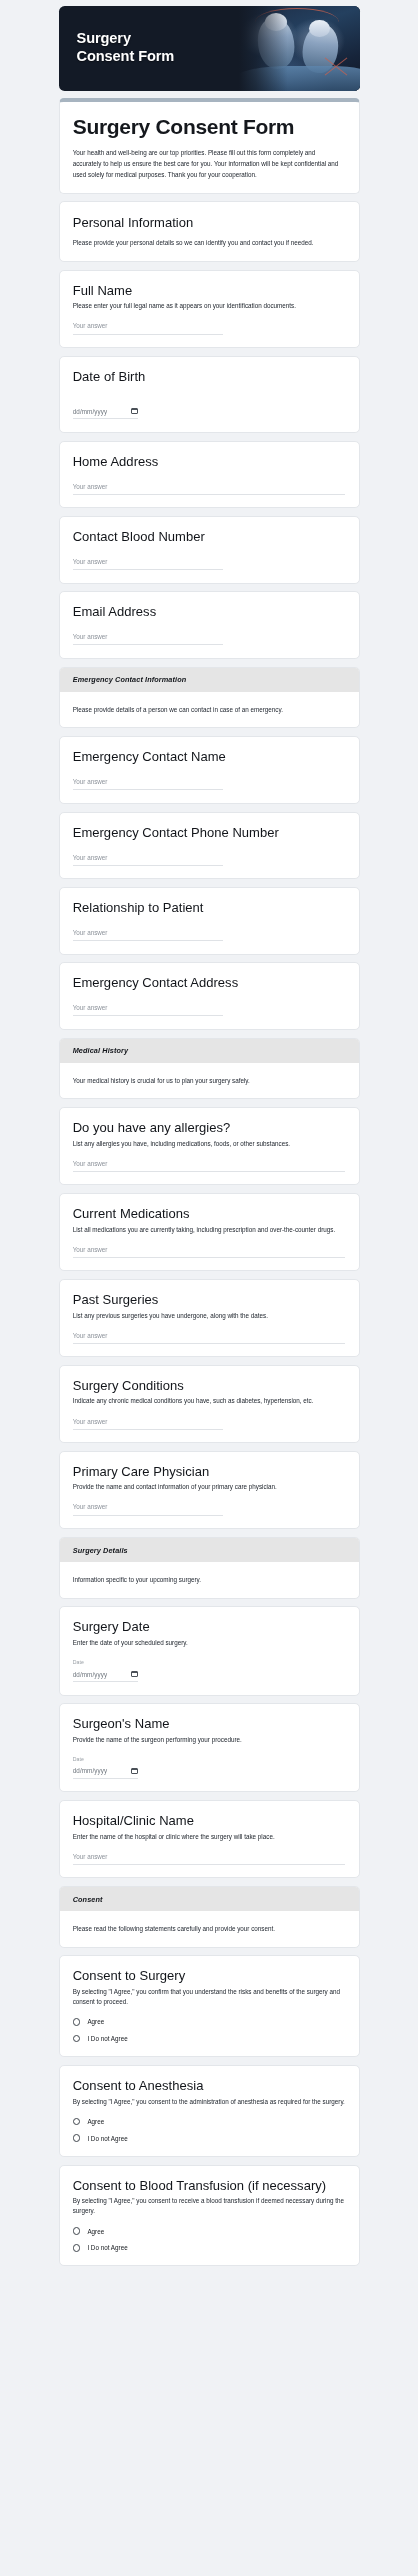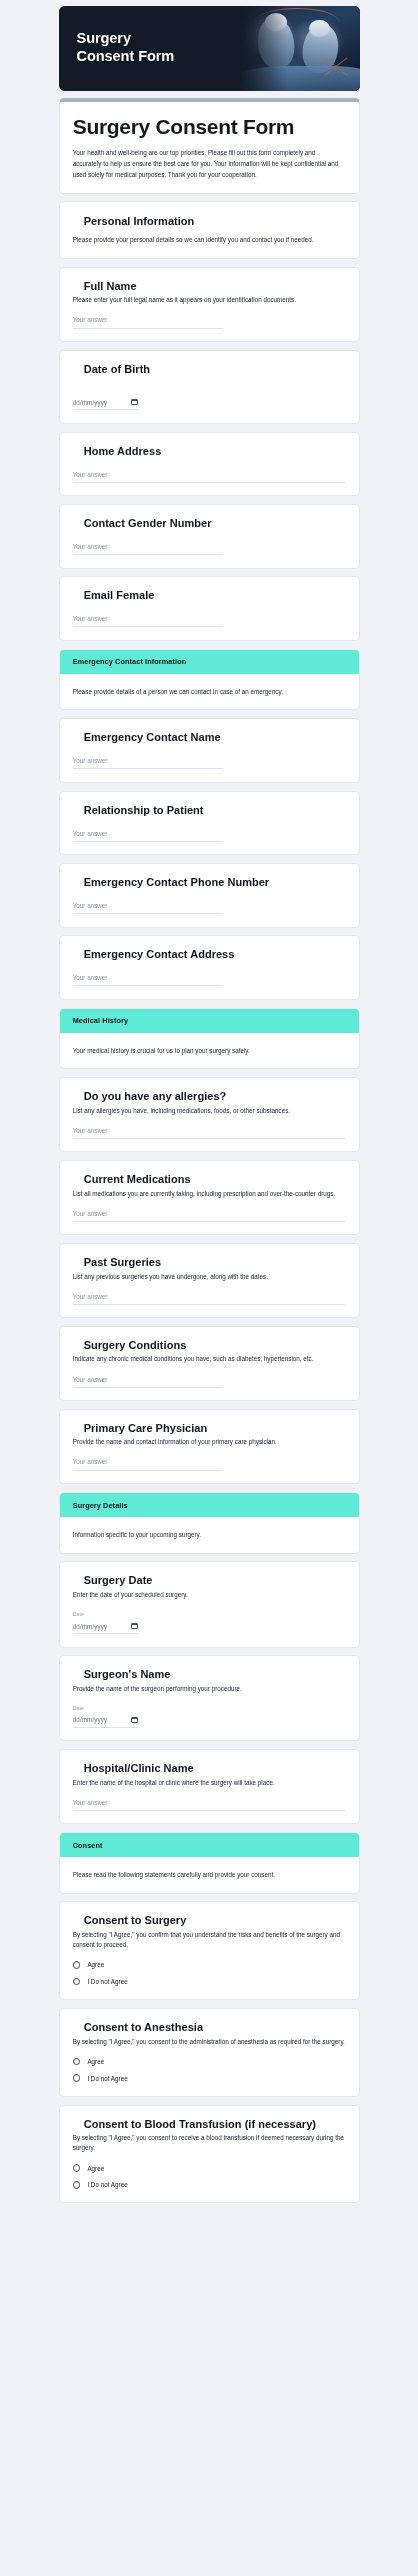--- a/index.html
+++ b/index.html
@@ -115,22 +115,23 @@
     overflow: hidden;
   }
   .card.intro {
     border-top: 4.9px solid #a7b4c0;
     padding-top: 13.2px;
   }
   .card.section-card {
     padding: 0;
   }
   .section-band {
-    background: #5eead4;
+    background: #e5e5e5;
     padding: 7.7px 13.2px 7.7px 13.2px;
+    font-style: italic;
   }
   .section-band-title {
     font-size: 7.3px;
     font-weight: 700;
     color: #12151a;
     letter-spacing: 0.1px;
   }
   .section-body {
     padding: 12.5px 13.2px 13.2px 13.2px;
   }
@@ -147,25 +148,24 @@
     letter-spacing: -0.3px;
     margin-bottom: 7.7px;
   }
   .form-desc {
     font-size: 6.3px;
     color: #20262e;
     line-height: 1.75;
   }
 
   .q-title {
-    font-size: 11px;
-    font-weight: 700;
+    font-size: 13px;
+    font-weight: 400;
     color: #12151a;
     letter-spacing: 0.03px;
-    margin-left: 11px;
   }
   .q-desc {
     font-size: 6.3px;
     color: #20262e;
     line-height: 1.6;
     margin-top: 3.5px;
   }
 
   .answer {
     margin-top: 14px;
@@ -295,53 +295,53 @@
             </div>
           </div>
         </div>
         <div class="card">
           <div class="q-title">Home Address</div>
           <div class="answer">
             <div class="answer-line wide">Your answer</div>
           </div>
         </div>
         <div class="card">
-          <div class="q-title">Contact Gender Number</div>
-          <div class="answer">
-            <div class="answer-line">Your answer</div>
-          </div>
-        </div>
-        <div class="card">
-          <div class="q-title">Email Female</div>
+          <div class="q-title">Contact Blood Number</div>
+          <div class="answer">
+            <div class="answer-line">Your answer</div>
+          </div>
+        </div>
+        <div class="card">
+          <div class="q-title">Email Address</div>
           <div class="answer">
             <div class="answer-line">Your answer</div>
           </div>
         </div>
         <div class="card section-card">
           <div class="section-band">
             <div class="section-band-title">Emergency Contact Information</div>
           </div>
           <div class="section-body">
             <div class="section-desc">Please provide details of a person we can contact in case of an emergency.</div>
           </div>
         </div>
         <div class="card">
           <div class="q-title">Emergency Contact Name</div>
           <div class="answer">
             <div class="answer-line">Your answer</div>
           </div>
         </div>
         <div class="card">
+          <div class="q-title">Emergency Contact Phone Number</div>
+          <div class="answer">
+            <div class="answer-line">Your answer</div>
+          </div>
+        </div>
+        <div class="card">
           <div class="q-title">Relationship to Patient</div>
-          <div class="answer">
-            <div class="answer-line">Your answer</div>
-          </div>
-        </div>
-        <div class="card">
-          <div class="q-title">Emergency Contact Phone Number</div>
           <div class="answer">
             <div class="answer-line">Your answer</div>
           </div>
         </div>
         <div class="card">
           <div class="q-title">Emergency Contact Address</div>
           <div class="answer">
             <div class="answer-line">Your answer</div>
           </div>
         </div>

